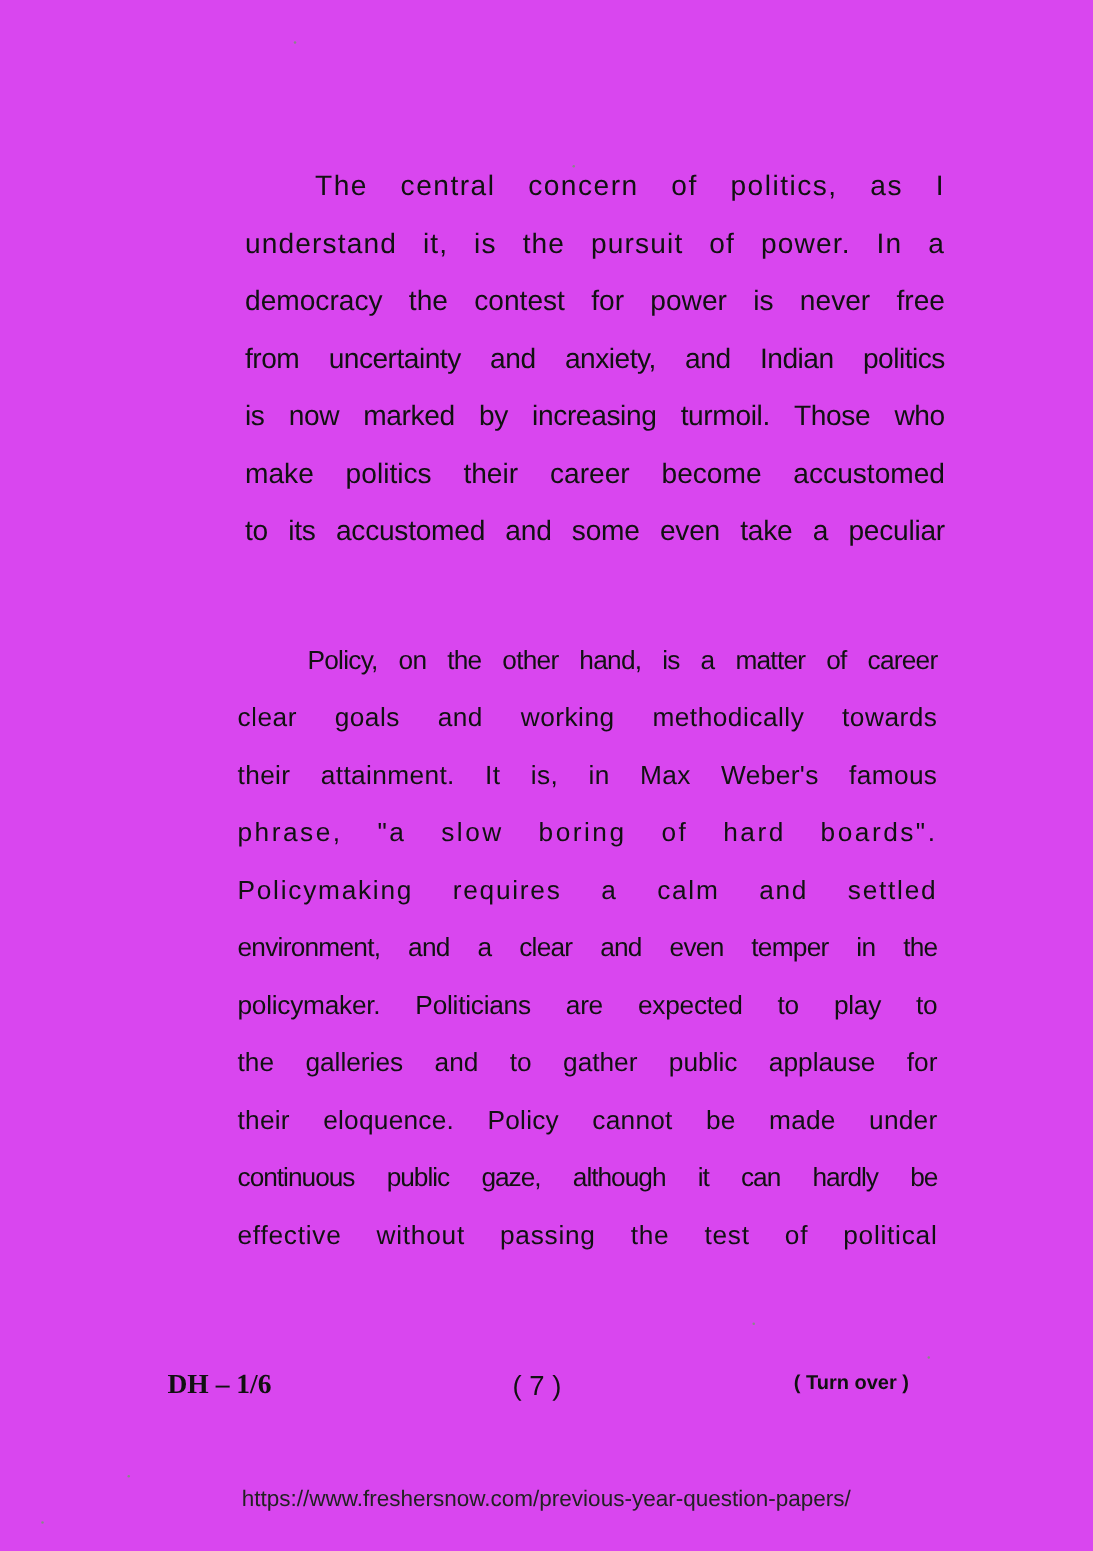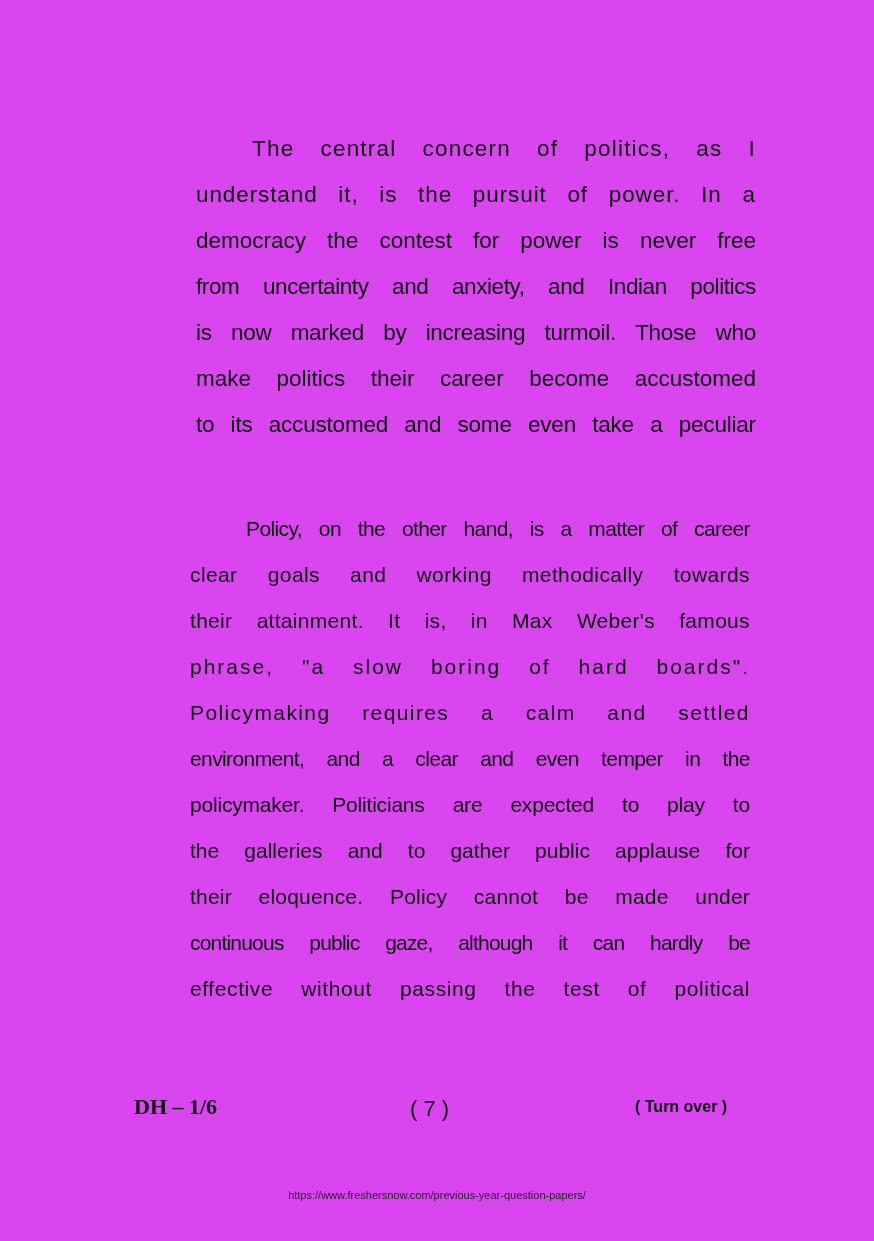--- a/index.html
+++ b/index.html
@@ -44,21 +44,21 @@
       font-size: 16px;
       font-weight: bold;
       margin-left: 37px;
     }
     .footer-url {
       position: absolute;
       left: 0;
       width: 874px;
       top: 1189px;
       text-align: center;
-      font-size: 11px;
+      font-size: 18px;
       color: #222222;
       font-weight: normal;
     }
     .speck {
       position: absolute;
       width: 2px; height: 2px;
       background: #888;
       border-radius: 1px;
     }
     

